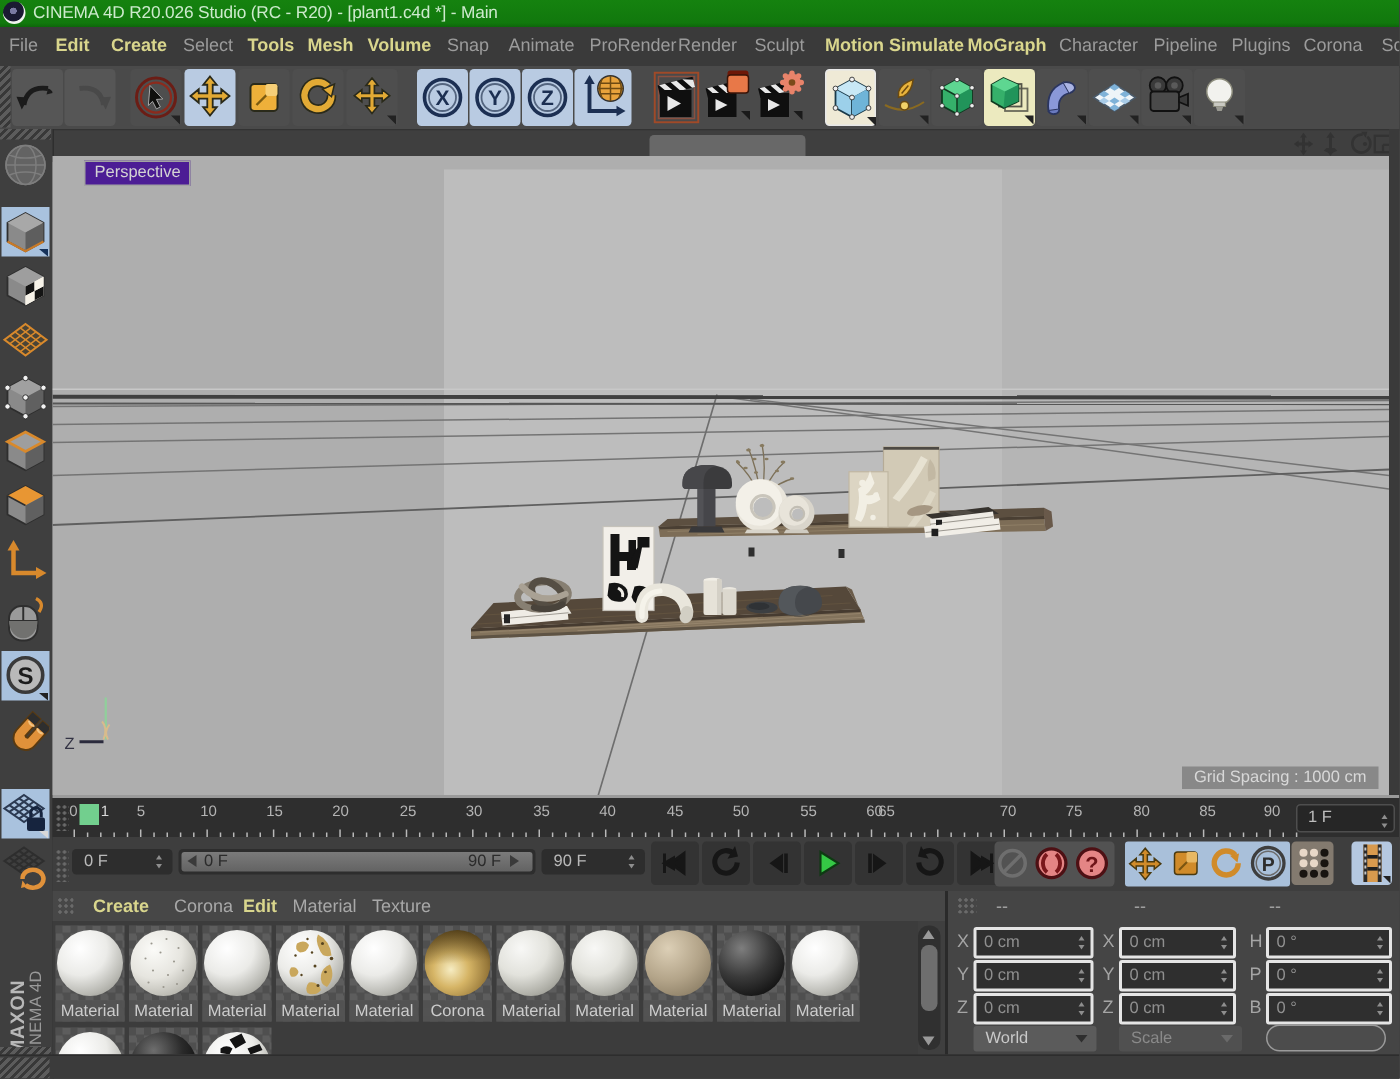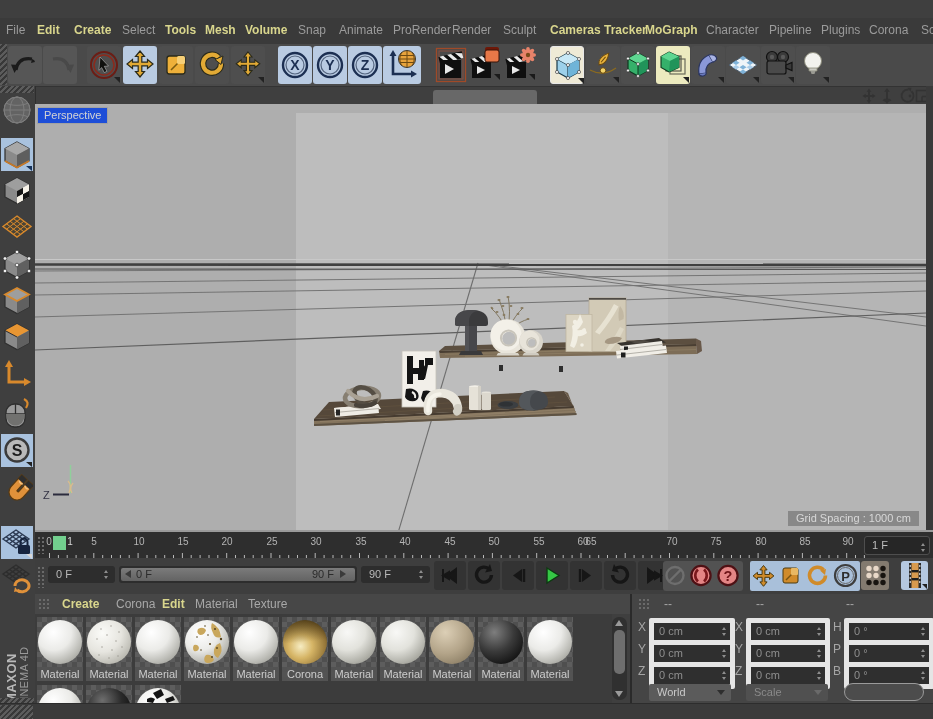--- a/index.html
+++ b/index.html
@@ -23,21 +23,21 @@
 
 #vpmenu{left:35px;top:86px;width:891px;height:18px;background:#585858;}
 .vmi{position:absolute;top:2px;font-size:12px;color:#9e9e9e;white-space:nowrap;}
 
 #leftcol{left:0;top:86px;width:35px;height:633px;background:#3f3f3f;border-right:1px solid #2e2e2e;}
 .lic{position:absolute;left:1px;width:32px;height:33px;}
 .lic.lit{background:#a9c2de;}
 .lic svg{position:absolute;left:0;top:0;}
 
 #vp{left:35px;top:104px;width:891px;height:426px;background:#aeaeae;}
-#persp{left:2px;top:3px;padding:1px 6px 2px;font-size:11px;color:#d4d4d4;background:#1d4ed8;border:1px solid #a2a2a2;}
+#persp{left:21px;top:3px;padding:1px 6px 2px;font-size:11px;color:#d4d4d4;background:#4c1d95;border:1px solid #a2a2a2;}
 #gridlab{left:753px;top:407px;width:131px;height:15px;font-size:11px;color:#d8d8d8;background:#888888;text-align:center;line-height:15px;}
 #rightstrip{left:926px;top:86px;width:7px;height:444px;background:#3a3a3a;}
 
 #ruler{left:35px;top:530px;width:898px;height:28px;background:#2e2e2e;border-top:2px solid #9a9a9a;}
 .rnum{position:absolute;top:4px;font-size:10px;color:#b4b4b4;transform:translateX(-50%);}
 #fbox{position:absolute;left:829px;top:4px;width:64px;height:17px;background:#262626;border:1px solid #4e4e4e;border-radius:3px;}
 #fbox .t{position:absolute;left:7px;top:2px;font-size:11px;color:#bdbdbd;}
 
 #controls{left:35px;top:558px;width:898px;height:36px;background:#3e3e3e;}
 .fld{position:absolute;top:8px;height:17px;background:#2d2d2d;border-radius:3px;}
@@ -53,47 +53,51 @@
 .mcell .lab{position:absolute;left:0;bottom:0;width:100%;height:14px;background:rgba(82,82,82,.92);font-size:11px;color:#cccccc;text-align:center;line-height:14px;}
 .sph{position:absolute;left:1px;top:3px;width:44px;height:44px;border-radius:50%;}
 .s-w{background:radial-gradient(circle at 35% 28%,#ffffff,#ebebe8 42%,#b8b8b2 72%,#83837c);}
 .s-w2{background:radial-gradient(circle at 35% 28%,#f8f8f6,#e2e2dc 42%,#b0b0a8 72%,#7c7c74);}
 .s-gold{background:linear-gradient(175deg,rgba(45,33,8,0.6),rgba(45,33,8,0.15) 38%,rgba(0,0,0,0) 50%),radial-gradient(circle at 40% 60%,#f6ecc2,#d6b566 32%,#97783a 66%,#58441e 88%);}
 .s-tan{background:radial-gradient(circle at 35% 28%,#dccfb6,#b3a489 50%,#796c54);}
 .s-blk{background:radial-gradient(circle at 35% 28%,#7e7e7e,#3a3a3a 45%,#131313 80%);}
 
 #coord{left:630px;top:594px;width:303px;height:109px;background:#454545;border-left:2px solid #2a2a2a;}
 .clab{position:absolute;font-size:12px;color:#a5a5a5;}
-.cfld{position:absolute;height:17px;background:#2f2f2f;border:5px solid #e5e5e5;border-radius:2px;}
+.cfld{position:absolute;height:17px;background:#2f2f2f;border:2px solid #e5e5e5;border-radius:2px;}
 .cfld .t{position:absolute;left:5px;top:2px;font-size:11px;color:#8f8f8f;}
 .spin{position:absolute;right:1px;top:1px;width:9px;height:14px;}
 .spin:before{content:"";position:absolute;left:2px;top:3px;border-left:2.5px solid transparent;border-right:2.5px solid transparent;border-bottom:3.5px solid #8e8e8e;}
 .spin:after{content:"";position:absolute;left:2px;bottom:2px;border-left:2.5px solid transparent;border-right:2.5px solid transparent;border-top:3.5px solid #8e8e8e;}
 
 #status{left:0;top:703px;width:933px;height:16px;background:#3b3b3b;border-top:1px solid #2d2d2d;}
 #matscroll{left:612px;top:617px;width:15px;height:83px;background:#303030;border-radius:7px;}
 </style></head>
 <body>
 <div id="app">
 
+<div class="abs" id="title">
+      <div class="abs" id="logo"></div>
+      <div class="abs txt">CINEMA 4D R20.026 Studio (RC - R20) - [plant1.c4d *] - Main</div>
+    </div>
 
 <div class="abs" id="menubar">
 <span class="mi" style="left:6px">File</span>
 <span class="mi hl" style="left:37px">Edit</span>
 <span class="mi hl" style="left:74px">Create</span>
 <span class="mi" style="left:122px">Select</span>
 <span class="mi hl" style="left:165px">Tools</span>
 <span class="mi hl" style="left:205px">Mesh</span>
 <span class="mi hl" style="left:245px">Volume</span>
 <span class="mi" style="left:298px">Snap</span>
 <span class="mi" style="left:339px">Animate</span>
 <span class="mi" style="left:393px">ProRender</span>
 <span class="mi" style="left:452px">Render</span>
 <span class="mi" style="left:503px">Sculpt</span>
-<span class="mi hl" style="left:550px">Cameras Tracker</span>
+<span class="mi hl" style="left:550px">Motion Simulate</span>
 <span class="mi hl" style="left:645px">MoGraph</span>
 <span class="mi" style="left:706px">Character</span>
 <span class="mi" style="left:769px">Pipeline</span>
 <span class="mi" style="left:821px">Plugins</span>
 <span class="mi" style="left:869px">Corona</span>
 <span class="mi" style="left:921px">Sc</span>
 </div>
 
 <div class="abs" id="toolbar">
 <div class="abs grip" style="left:0;top:0;width:7px;height:41px"></div>

